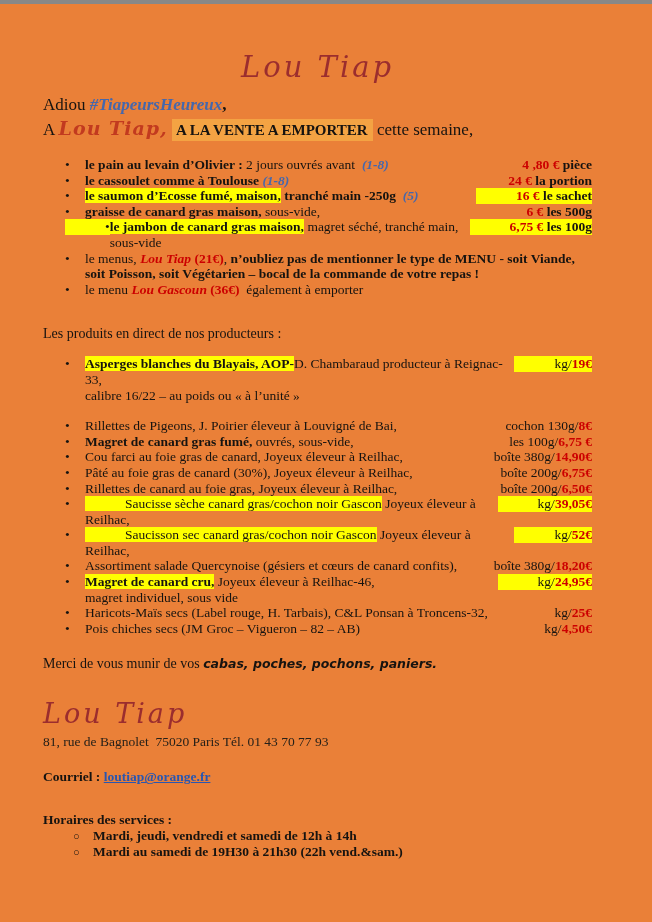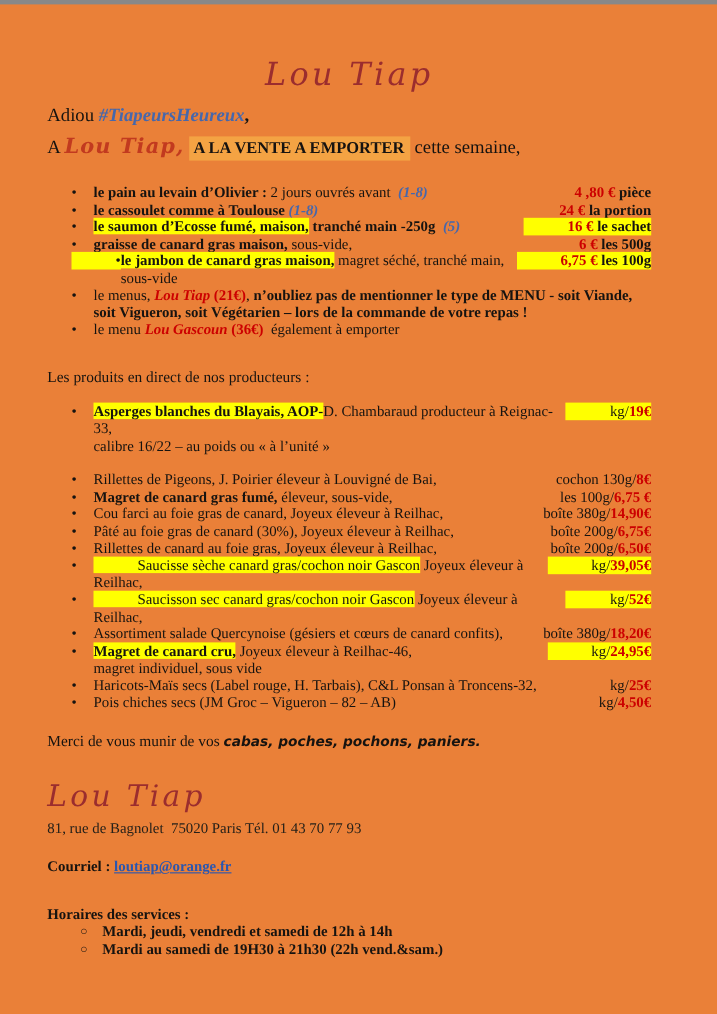--- a/index.html
+++ b/index.html
@@ -28,21 +28,21 @@
     text-align:center;font-family:"DejaVu Serif",serif;font-style:italic;
     color:var(--maroon);font-size:29px;letter-spacing:3px;line-height:34px;
   }
   .subtitle{
     text-align:center;font-family:"DejaVu Serif",serif;font-style:italic;
     color:var(--maroon);font-size:14.5px;letter-spacing:2px;margin-top:5px;
   }
 
   
   .greet1{margin-top:10px;font-size:17px;line-height:22px;white-space:pre-wrap;}
-  .greet2{margin-top:2px;font-size:17px;line-height:30px;white-space:pre-wrap;}
+  .greet2{margin-top:2px;font-size:17px;line-height:20px;white-space:pre-wrap;}
 
   
   .s-r{}
   .s-b{font-weight:700;}
   .s-red{color:var(--red);font-weight:700;}
   .s-redi{color:var(--red);font-weight:700;font-style:italic;}
   .s-blue{color:var(--blue);font-weight:700;font-style:italic;}
   .s-hl{background:var(--yl);padding-left:40px;}
   .s-hlb{background:var(--yl);font-weight:700;}
   .s-script{
@@ -110,21 +110,21 @@
           <span class="txt"><span class="s-b">graisse de canard gras maison,</span><span class="s-r"> sous-vide,</span></span>
           <span class="price"><span class="s-red">6 € </span><span class="s-b">les 500g</span></span>
         </div>
         <div class="row">
           <span class="bullet s-hl">•</span>
           <span class="txt"><span class="s-hlb">le jambon de canard gras maison,</span><span class="s-r"> magret séché, tranché main, sous-vide</span></span>
           <span class="price s-hl"><span class="s-red">6,75 € </span><span class="s-b">les 100g</span></span>
         </div>
         <div class="row">
           <span class="bullet">•</span>
-          <span class="txt"><span class="s-r">le menus, </span><span class="s-redi">Lou Tiap</span><span class="s-red"> (21€)</span><span class="s-r">, </span><span class="s-b">n’oubliez pas de mentionner le type de MENU - soit Viande, soit Vigueron, soit Végétarien – lors de la commande de votre repas !</span></span>
+          <span class="txt"><span class="s-r">le menus, </span><span class="s-redi">Lou Tiap</span><span class="s-red"> (21€)</span><span class="s-r">, </span><span class="s-b">n’oubliez pas de mentionner le type de MENU - soit Viande, soit Poisson, soit Végétarien – bocal de la commande de votre repas !</span></span>
         </div>
         <div class="row">
           <span class="bullet">•</span>
           <span class="txt"><span class="s-r">le menu </span><span class="s-redi">Lou Gascoun</span><span class="s-red"> (36€)</span><span class="s-r">  également à emporter</span></span>
         </div>
       </div>
 
     <div class="intro">Les produits  en direct de nos producteurs :</div>
 
     <div class="list list2" id="producers-list">
@@ -133,21 +133,21 @@
           <span class="txt"><span class="s-hlb">Asperges blanches du Blayais, AOP-</span><span class="s-r">D. Chambaraud producteur à Reignac-33,</span><span class="l2">calibre 16/22 – au poids ou « à l’unité »</span></span>
           <span class="price s-hl"><span class="s-r">kg/</span><span class="s-red">19€</span></span>
         </div>
         <div class="row gap">
           <span class="bullet">•</span>
           <span class="txt"><span class="s-r">Rillettes de Pigeons, J. Poirier éleveur à Louvigné de Bai,</span></span>
           <span class="price"><span class="s-r">cochon 130g/</span><span class="s-red">8€</span></span>
         </div>
         <div class="row">
           <span class="bullet">•</span>
-          <span class="txt"><span class="s-b">Magret de canard gras fumé,</span><span class="s-r"> éleveur, sous-vide,</span></span>
+          <span class="txt"><span class="s-b">Magret de canard gras fumé,</span><span class="s-r"> ouvrés, sous-vide,</span></span>
           <span class="price"><span class="s-r">les 100g/</span><span class="s-red">6,75 €</span></span>
         </div>
         <div class="row">
           <span class="bullet">•</span>
           <span class="txt"><span class="s-r">Cou farci au foie gras de canard, Joyeux éleveur à Reilhac,</span></span>
           <span class="price"><span class="s-r">boîte 380g/</span><span class="s-red">14,90€</span></span>
         </div>
         <div class="row">
           <span class="bullet">•</span>
           <span class="txt"><span class="s-r">Pâté au foie gras de canard (30%), Joyeux éleveur à Reilhac,</span></span>

